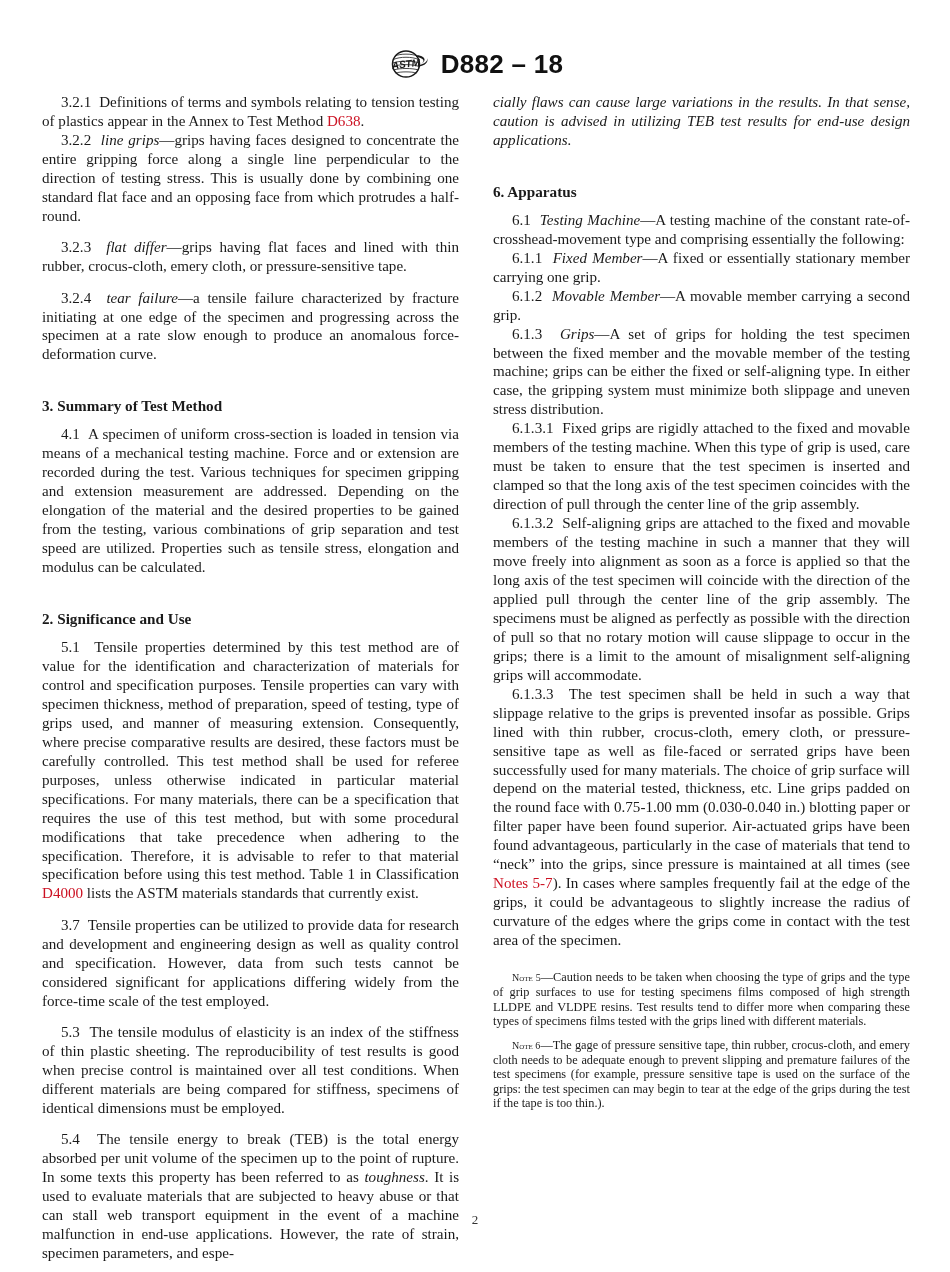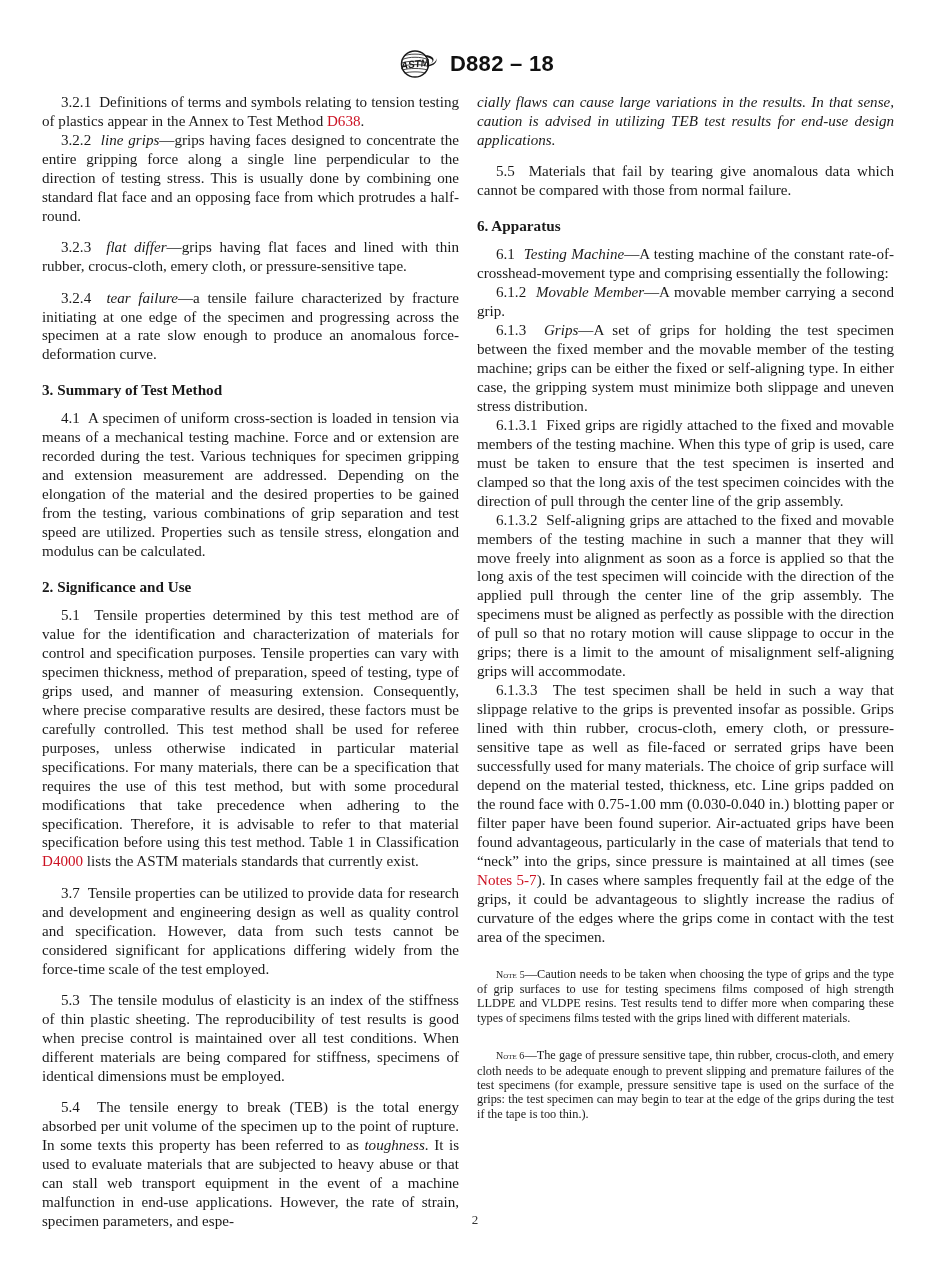--- a/index.html
+++ b/index.html
@@ -29,36 +29,36 @@
     align-items: center;
     justify-content: center;
     gap: 10px;
   }
   .astm-logo {
     display: block;
     width: 44px;
     height: 30px;
   }
   .header-title {
-    font-size: 22px;
+    font-size: 26px;
     font-weight: bold;
     letter-spacing: 0.3px;
     color: #111111;
     line-height: 1;
     font-family: "Liberation Sans", sans-serif;
   }
 
   
   .columns {
     position: absolute;
     top: 93px;
     left: 42px;
     width: 868px;
     display: flex;
-    gap: 18px;
+    gap: 34px;
   }
   .col {
     width: 417px;
   }
 
   p.body {
     margin: 0;
     font-size: 15.1px;
     line-height: 18.95px;
     text-align: justify;
@@ -75,38 +75,38 @@
   }
   h3.section {
     margin: 0;
     font-size: 15.2px;
     line-height: 19px;
     font-weight: bold;
     text-align: left;
     text-indent: 0;
   }
   h3.section.gap-before {
-    margin-top: 16px;
+    margin-top: 32px;
   }
   h3.section.gap-after + p.body {
     margin-top: 10px;
   }
   .it { font-style: italic; }
   .lnk { color: #cc1122; }
 
   
   p.note {
     margin: 0;
     font-size: 12.3px;
     line-height: 14.4px;
     text-align: justify;
     text-indent: 19px;
   }
   p.note.gap {
-    margin-top: 23px;
+    margin-top: 9px;
   }
   .note-label {
     font-variant: small-caps;
     font-size: 10px;
   }
   .notes-block {
     margin-top: 20px;
   }
 
   
@@ -188,30 +188,30 @@
       <p class="body gap">
         <span>5.4</span><span>&nbsp; </span><span>The tensile energy to break (TEB) is the total energy absorbed per unit volume of the specimen up to the point of rupture. In some texts this property has been referred to as </span><span class="it">toughness</span><span>. It is used to evaluate materials that are subjected to heavy abuse or that can stall web transport equipment in the event of a machine malfunction in end-use applications. However, the rate of strain, specimen parameters, and espe-</span>
       </p>
 
     </div>
 
     <div class="col">
 
       <p class="body cont">cially flaws can cause large variations in the results. In that sense, caution is advised in utilizing TEB test results for end-use design applications.</p>
 
-      <p class="body gap">
-        <span>5.5</span><span>&nbsp; </span><span>Materials that fail by tearing give anomalous data which cannot be compared with those from normal failure.</span>
-      </p>
 
       <h3 class="section gap-before gap-after">6.  Apparatus</h3>
 
       <p class="body">
         <span>6.1</span><span>&nbsp; </span><span class="it">Testing Machine</span><span>—A testing machine of the constant rate-of-crosshead-movement type and comprising essentially the following:</span>
       </p>
 
+      <p class="body">
+        <span>6.1.1</span><span>&nbsp; </span><span class="it">Fixed Member</span><span>—A fixed or essentially stationary member carrying one grip.</span>
+      </p>
 
       <p class="body">
         <span>6.1.2</span><span>&nbsp; </span><span class="it">Movable Member</span><span>—A movable member carrying a second grip.</span>
       </p>
 
       <p class="body">
         <span>6.1.3</span><span>&nbsp; </span><span class="it">Grips</span><span>—A set of grips for holding the test specimen between the fixed member and the movable member of the testing machine; grips can be either the fixed or self-aligning type. In either case, the gripping system must minimize both slippage and uneven stress distribution.</span>
       </p>
 
       <p class="body">

